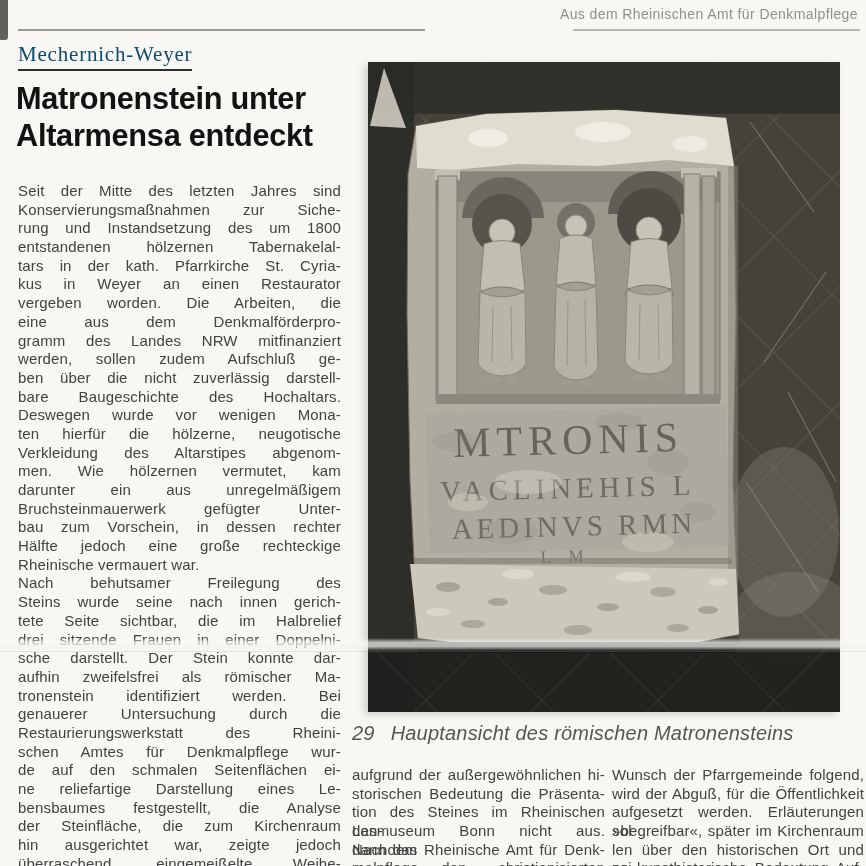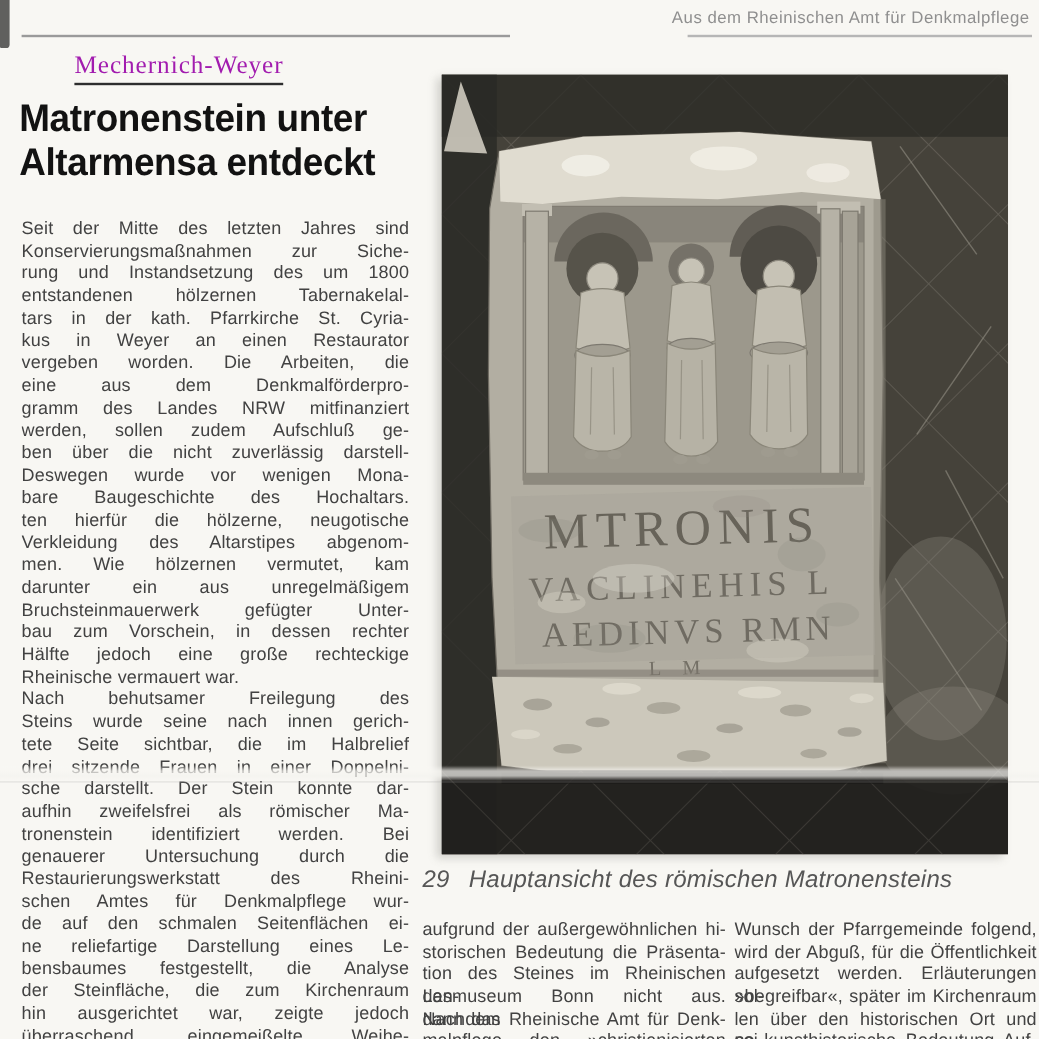--- a/index.html
+++ b/index.html
@@ -14,22 +14,22 @@
   }
   .rule{position:absolute; top:29px; height:2px; background:#a3a3a3;}
   .rule-left{left:18px; width:407px; background:#9a9a9a;}
   .rule-right{left:573px; width:287px; background:#b6b6b6;}
   .corner-mark{
     position:absolute; left:0; top:0; width:8px; height:40px;
     background:#3a3a38; opacity:.8; border-radius:0 0 3px 1px;
   }
   .kicker{
     position:absolute; left:18px; top:42px; display:inline-block;
-    font-family:"Liberation Serif", serif; font-size:21px; color:#a21caf;
-    letter-spacing:.8px; border-bottom:2px solid #2e2e2e; padding-bottom:2px;margin-left:44px;
+    font-family:"Liberation Serif", serif; font-size:21px; color:#0c4a6e;
+    letter-spacing:.8px; border-bottom:2px solid #2e2e2e; padding-bottom:2px;
   }
   .headline{
     position:absolute; left:16px; top:80px; margin:0;
     font-size:32px; line-height:37px; font-weight:700; color:#121212;
     letter-spacing:-.3px; transform:scaleX(.96); transform-origin:left top;
   }
   .col{position:absolute; font-size:15px; line-height:18.7px; color:#424242;
        letter-spacing:.15px; overflow:hidden;}
   .col-left{left:18px; top:182px; width:323px; height:684px;}
   .col-mid{left:352px; top:766px; width:253px; height:100px;}
@@ -69,22 +69,22 @@
       <div class="bodyline">Konservierungsmaßnahmen zur Siche-</div>
       <div class="bodyline">rung und Instandsetzung des um 1800</div>
       <div class="bodyline">entstandenen hölzernen Tabernakelal-</div>
       <div class="bodyline">tars in der kath. Pfarrkirche St. Cyria-</div>
       <div class="bodyline">kus in Weyer an einen Restaurator</div>
       <div class="bodyline">vergeben worden. Die Arbeiten, die</div>
       <div class="bodyline">eine aus dem Denkmalförderpro-</div>
       <div class="bodyline">gramm des Landes NRW mitfinanziert</div>
       <div class="bodyline">werden, sollen zudem Aufschluß ge-</div>
       <div class="bodyline">ben über die nicht zuverlässig darstell-</div>
+      <div class="bodyline">bare Baugeschichte des Hochaltars.</div>
       <div class="bodyline">Deswegen wurde vor wenigen Mona-</div>
-      <div class="bodyline">bare Baugeschichte des Hochaltars.</div>
       <div class="bodyline">ten hierfür die hölzerne, neugotische</div>
       <div class="bodyline">Verkleidung des Altarstipes abgenom-</div>
       <div class="bodyline">men. Wie hölzernen vermutet, kam</div>
       <div class="bodyline">darunter ein aus unregelmäßigem</div>
       <div class="bodyline">Bruchsteinmauerwerk gefügter Unter-</div>
       <div class="bodyline">bau zum Vorschein, in dessen rechter</div>
       <div class="bodyline">Hälfte jedoch eine große rechteckige</div>
       <div class="bodyline end">Rheinische vermauert war.</div>
       <div class="bodyline">Nach behutsamer Freilegung des</div>
       <div class="bodyline">Steins wurde seine nach innen gerich-</div>

